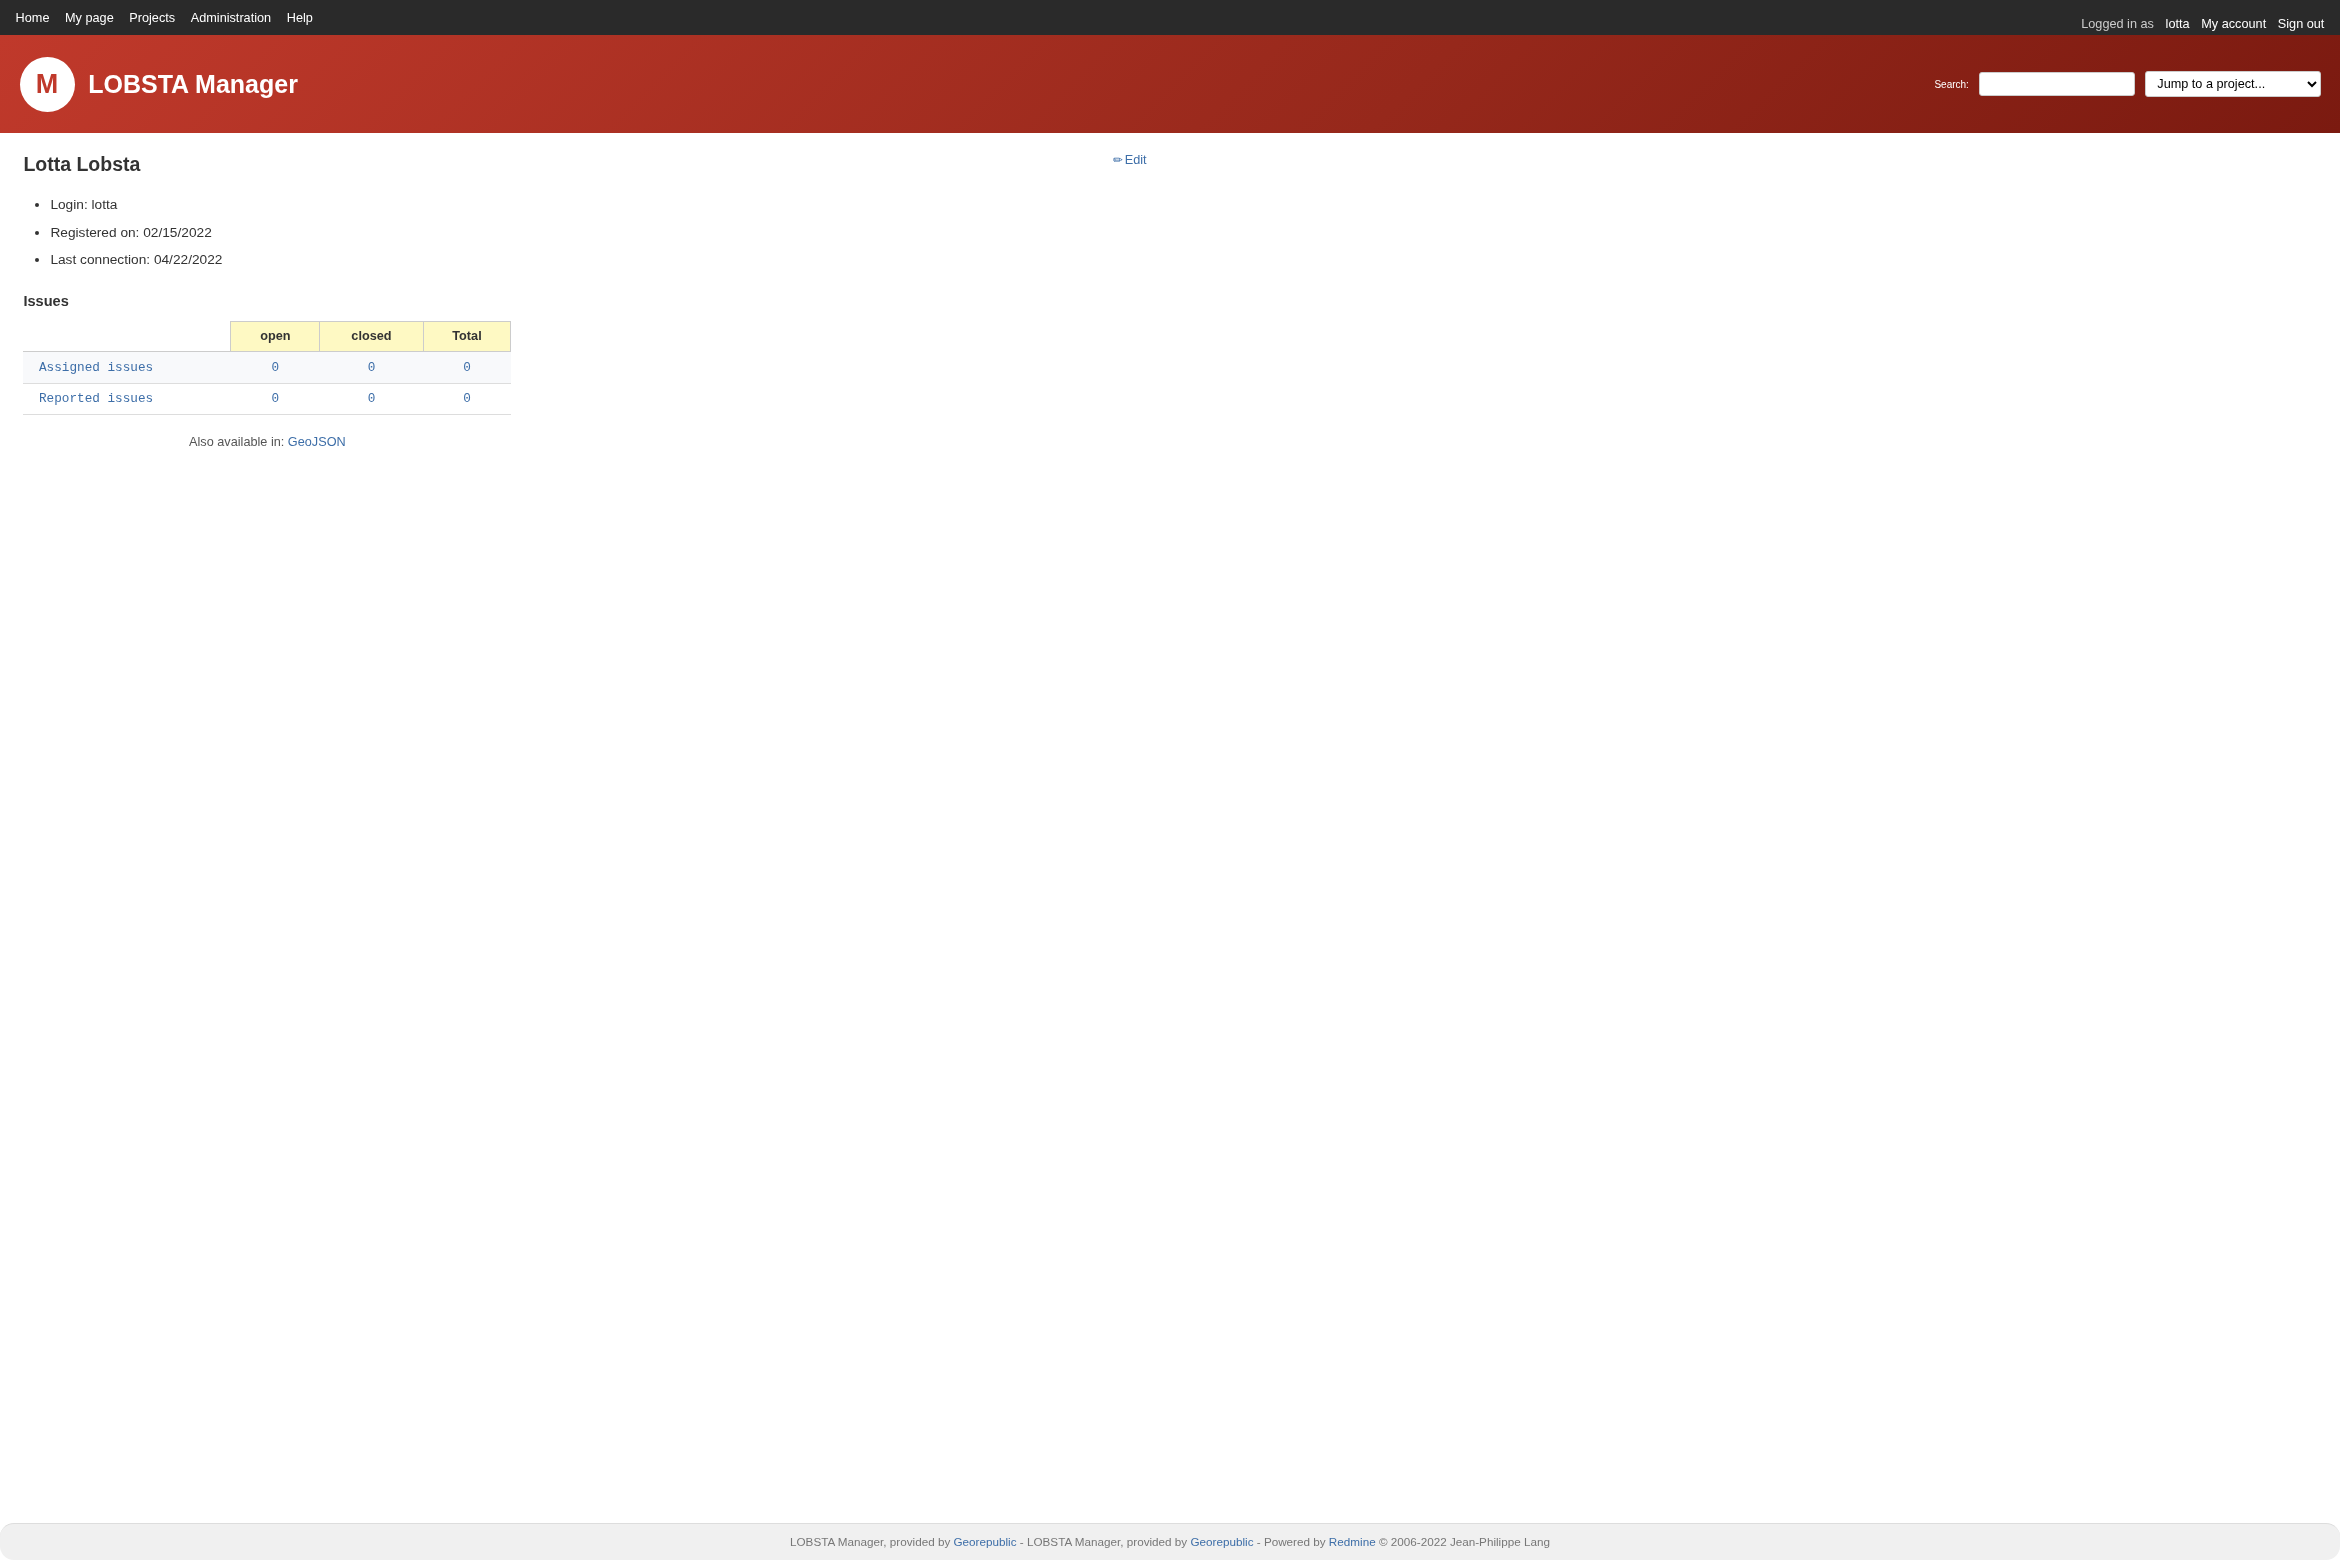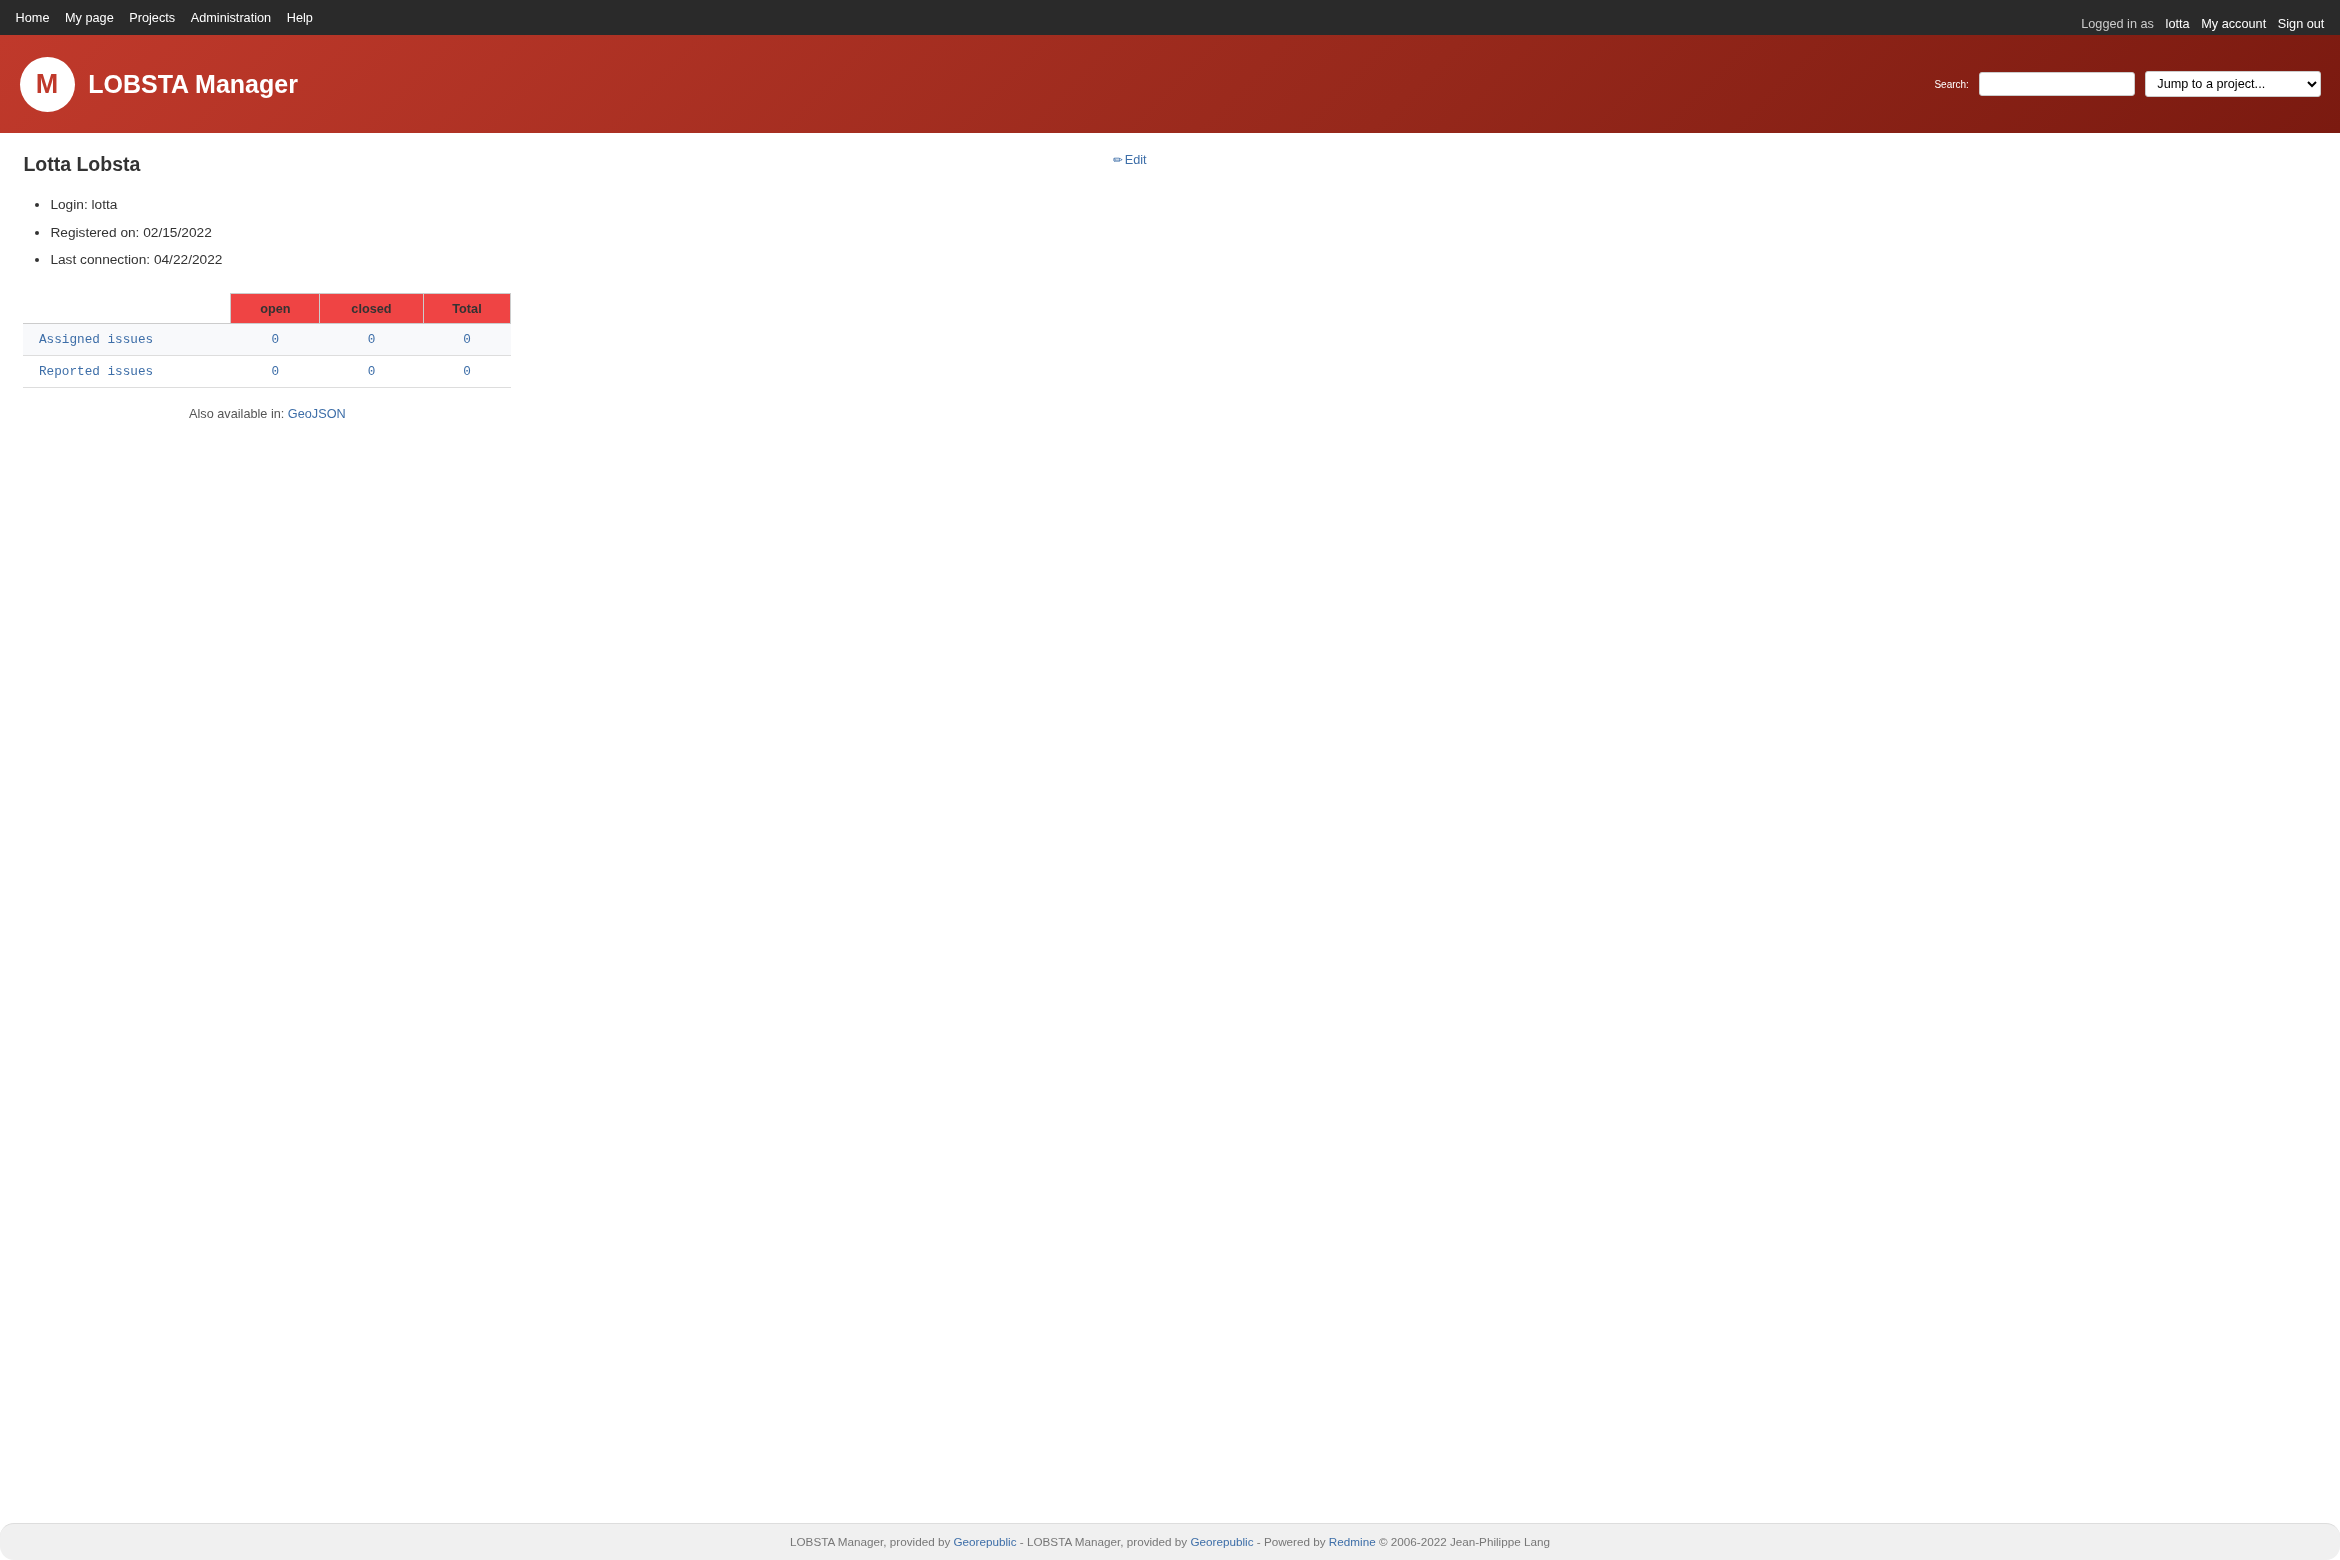--- a/index.html
+++ b/index.html
@@ -74,21 +74,21 @@
 
     .section-title { font-size: 14.6px; font-weight: bold; color: #333; margin-bottom: 11.7px; }
 
     
     .issues-table {
       border-collapse: collapse;
       width: 488px;
       margin-bottom: 19.5px;
     }
     .issues-table th {
-      background: #ef4444;
+      background: #fef9c3;
       font-weight: bold;
       font-size: 12.7px;
       padding: 7.8px 15.6px;
       text-align: center;
       border: 1px solid #ccc;
       color: #333;
     }
     .issues-table th:first-child { background: transparent; border: none; border-bottom: 1px solid #ccc; }
     .issues-table td {
       padding: 7.8px 15.6px;
@@ -179,20 +179,21 @@
         <span>Registered on:</span>
         <span>02/15/2022</span>
       </li>
       <li>
         <span>Last connection:</span>
         <span>04/22/2022</span>
       </li>
     </ul>
   </div>
 
+  <div class="section-title">Issues</div>
 
   <table class="issues-table">
     <thead>
       <tr>
         <th></th>
         <th>open</th>
         <th>closed</th>
         <th>Total</th>
       </tr>
     </thead>

